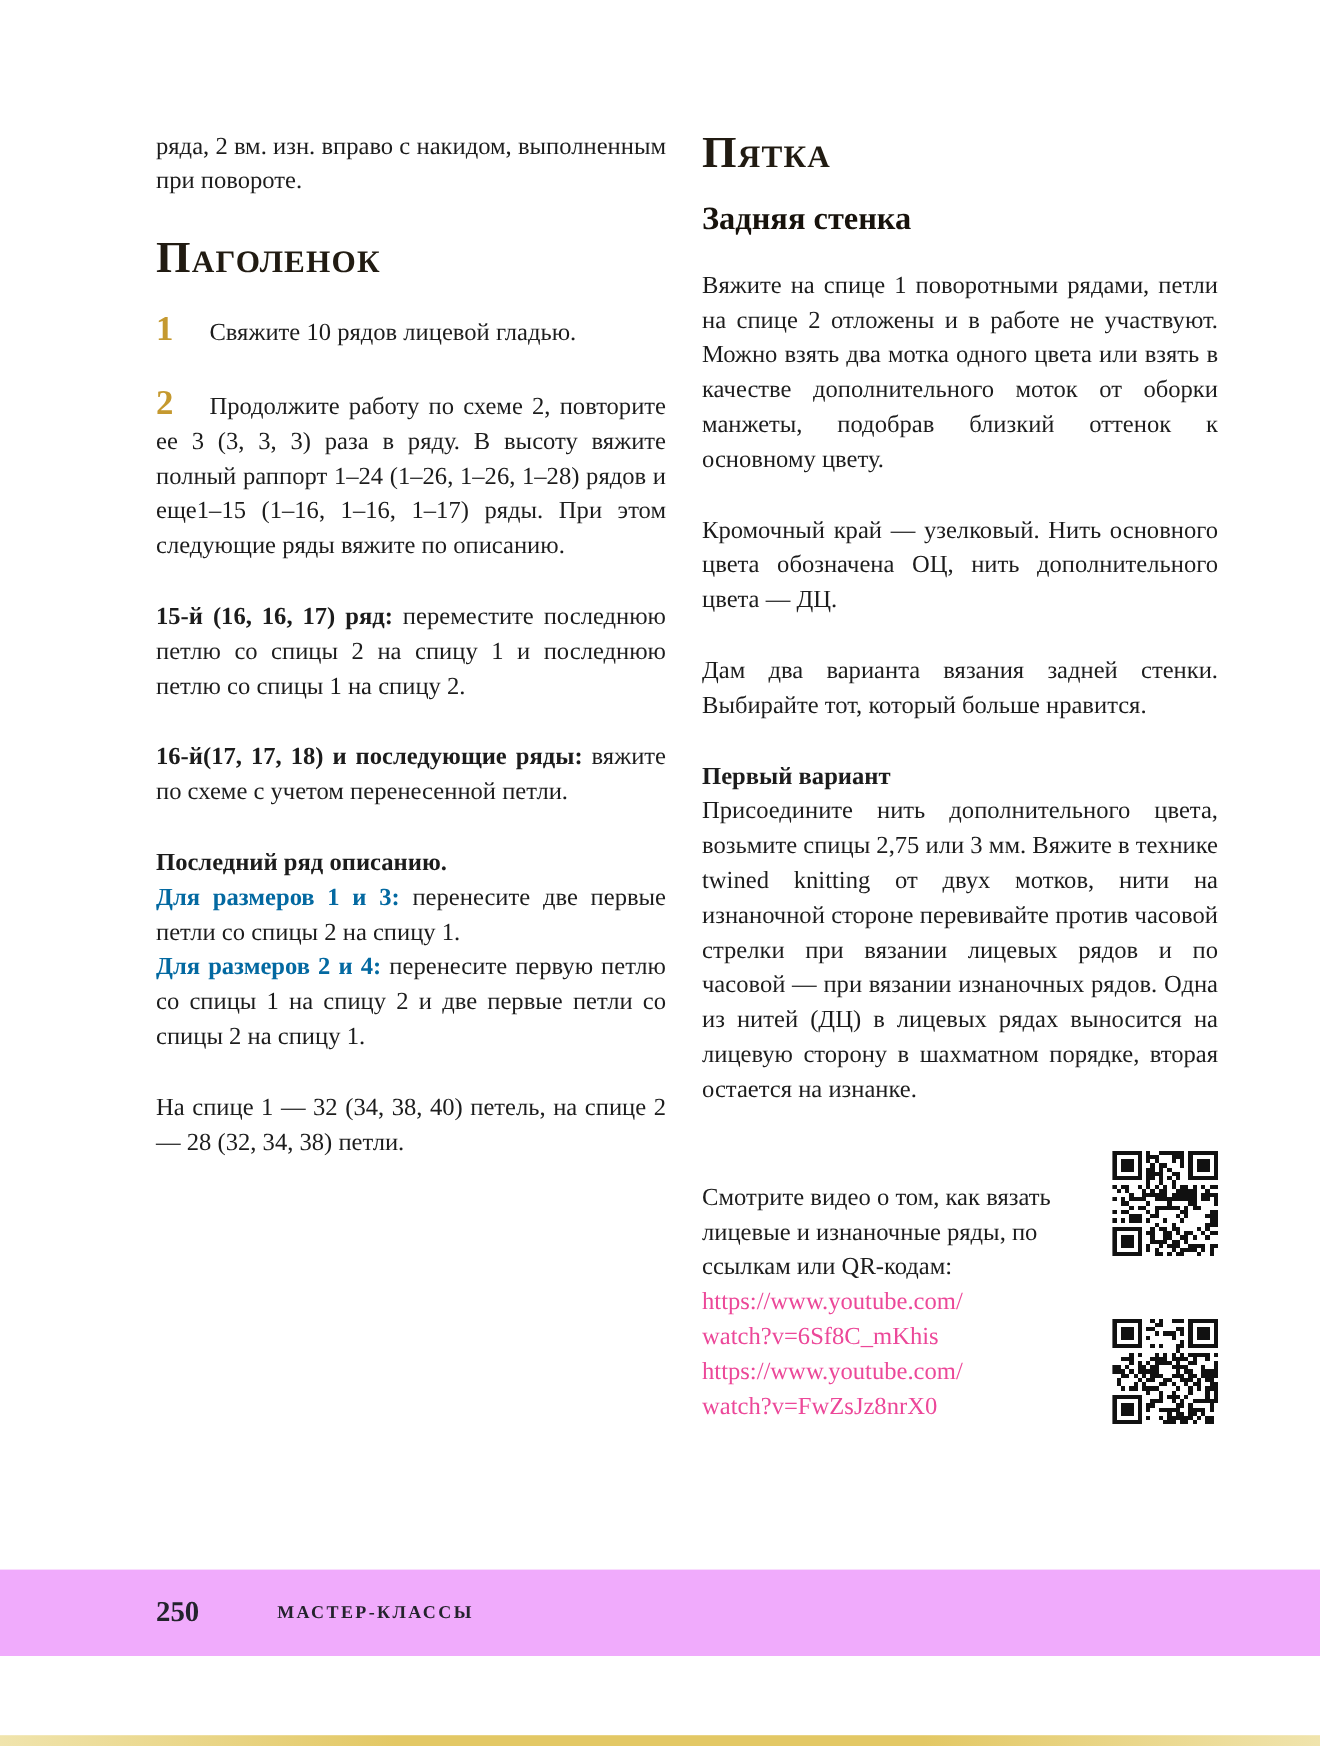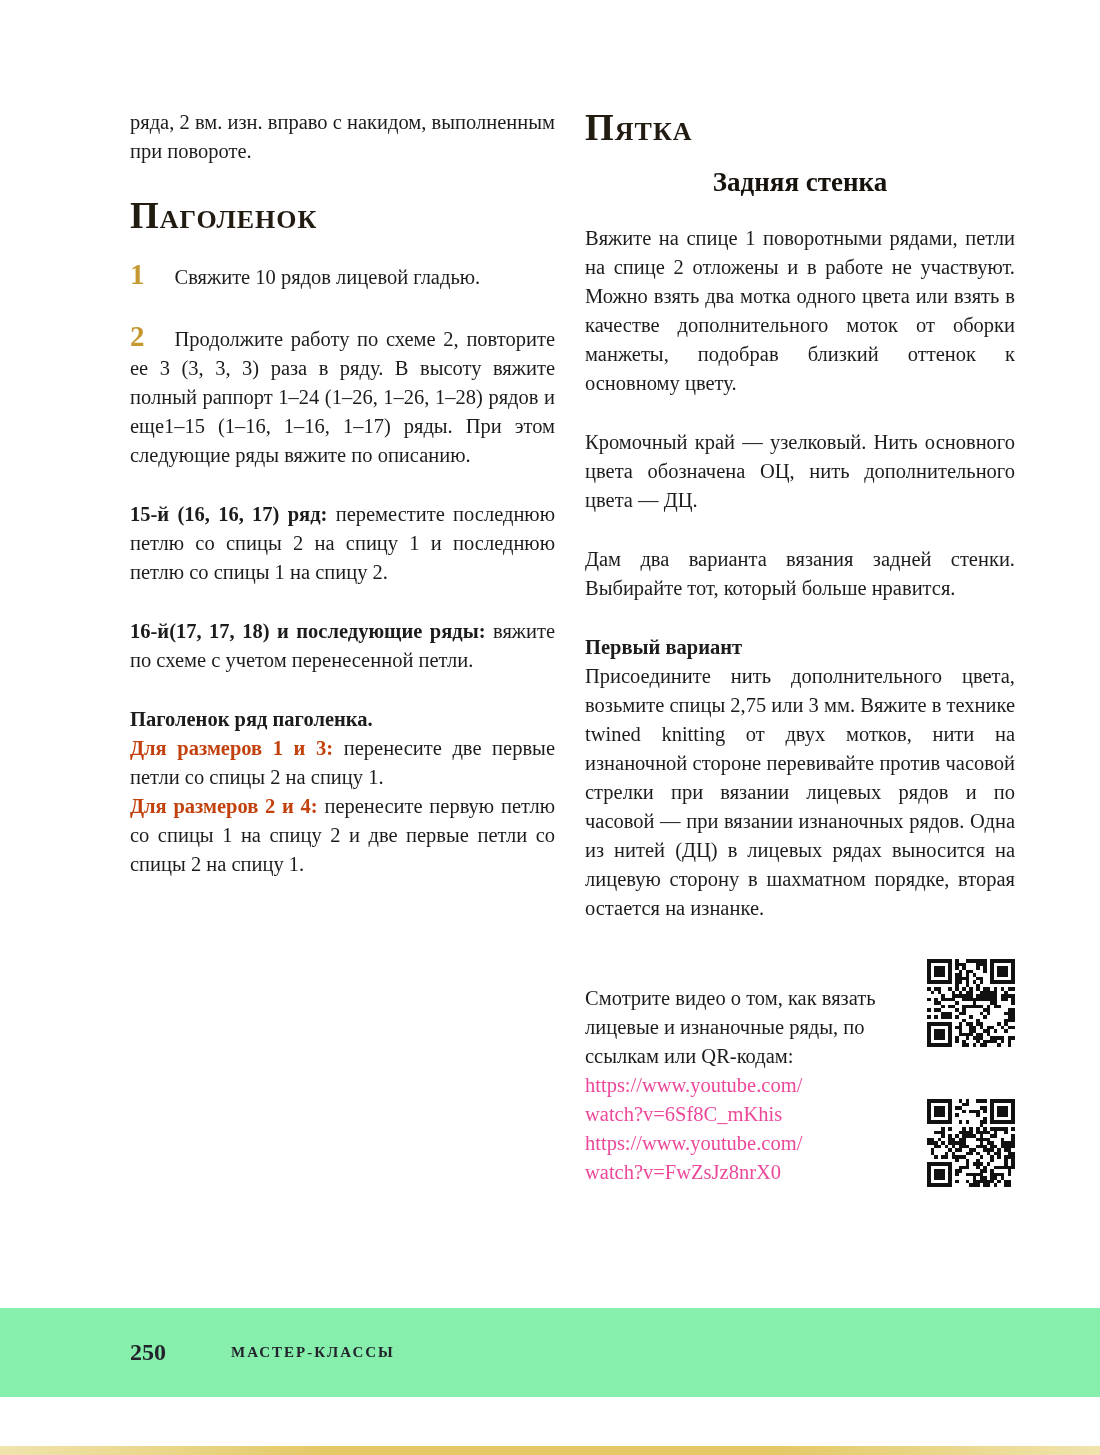--- a/index.html
+++ b/index.html
@@ -17,41 +17,41 @@
     top: 108px;
     font-size: 20.5px;
     line-height: 29px;
   }
   .col-left  { left: 130px; width: 425px; }
   .col-right { left: 585px; width: 430px; }
 
   .para { text-align: justify; margin: 0 0 30px 0; }
   .para:last-child { margin-bottom: 0; }
   strong { font-weight: bold; }
-  .gold { color: #c2410c; font-weight: bold; }
+  .gold { color: #0369a1; font-weight: bold; }
 
   .section-heading {
     font-variant: small-caps;
     font-weight: bold;
     font-size: 37px;
     line-height: 40px;
     letter-spacing: 1px;
     color: #211b12;
     margin: 28px 0 24px 0;
     text-align: left;
   }
   .col-right .section-heading { margin-top: 0; margin-bottom: 18px; }
 
   .sub-heading {
     font-weight: bold;
     font-size: 27px;
     line-height: 32px;
     color: #17120c;
     margin: 0 0 26px 0;
-    text-align: center;
+    text-align: left;
   }
 
   .step { text-align: justify; margin: 0 0 30px 0; }
   .step-num {
     color: #c5992f;
     font-weight: bold;
     font-size: 29px;
     line-height: 29px;
     margin-right: 30px;
   }
@@ -67,22 +67,22 @@
   .link-line { display: block; color: #ec4899; text-decoration: none; }
   .qr-stack { width: 88px; display: flex; flex-direction: column; gap: 52px; padding-top: 2px; }
   .qr { width: 88px; height: 88px; }
   .qr svg { width: 100%; height: 100%; display: block; fill: #111; }
 
   .footer-band {
     position: absolute;
     left: 0;
     top: 1308px;
     width: 1100px;
-    height: 89px;
-    background: #86efac;
+    height: 72px;
+    background: #f0abfc;
     display: flex;
     align-items: center;
   }
   .footer-pagenum {
     margin-left: 130px;
     font-weight: bold;
     font-size: 24px;
     color: #23232c;
   }
   .footer-section {
@@ -125,25 +125,28 @@
 
     <p class="para">
       <strong>15-й (16, 16, 17) ряд:</strong><span> переместите последнюю петлю со спицы 2 на спицу 1 и последнюю петлю со спицы 1 на спицу 2.</span>
     </p>
 
     <p class="para">
       <strong>16-й(17, 17, 18) и последующие ряды:</strong><span> вяжите по схеме с учетом перенесенной петли.</span>
     </p>
 
     <div class="para">
-      <div><strong>Паголенок ряд паголенка.</strong></div>
+      <div><strong>Последний ряд описанию.</strong></div>
       <div><span class="gold">Для размеров 1 и 3:</span><span> перенесите две первые петли со спицы 2 на спицу 1.</span></div>
       <div><span class="gold">Для размеров 2 и 4:</span><span> перенесите первую петлю со спицы 1 на спицу 2 и две первые петли со спицы 2 на спицу 1.</span></div>
     </div>
 
+    <p class="para">
+      <span>На спице 1 — 32 (34, 38, 40) петель, на спице 2 — 28 (32, 34, 38) петли.</span>
+    </p>
 
   </div>
 
   <div class="col col-right">
 
     <h2 class="section-heading">Пятка</h2>
 
     <h3 class="sub-heading">Задняя стенка</h3>
 
     <p class="para">

